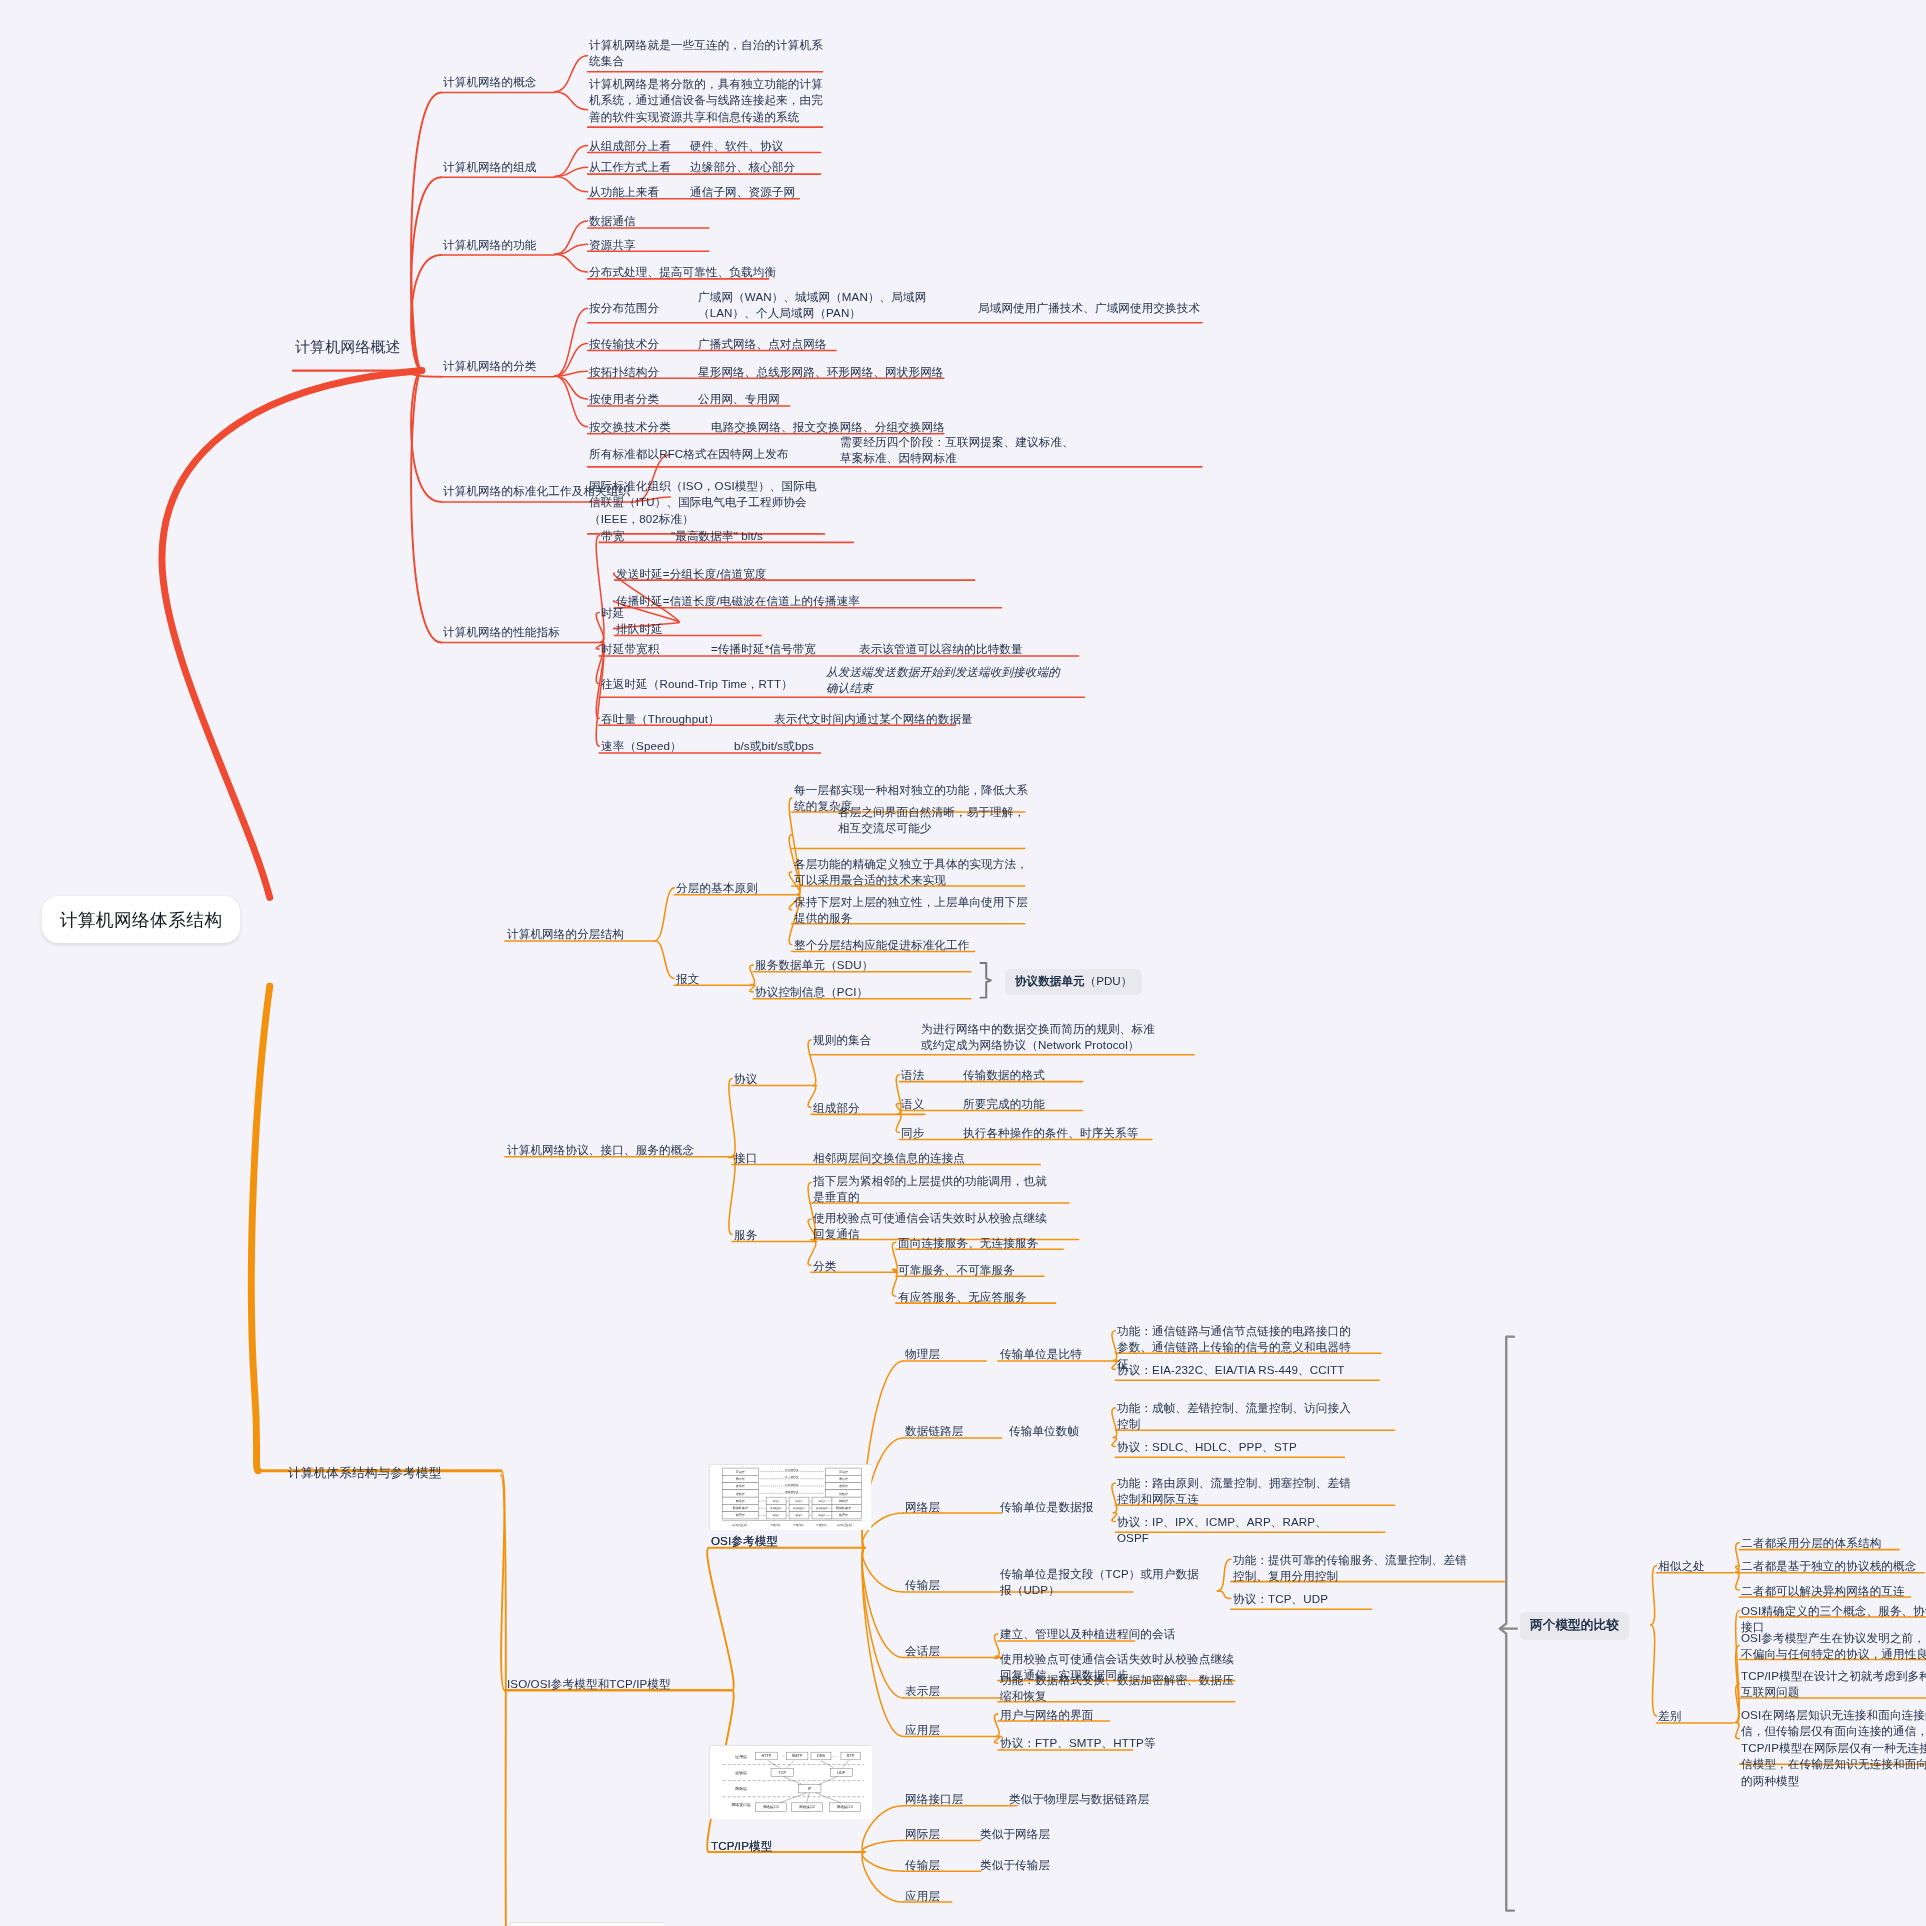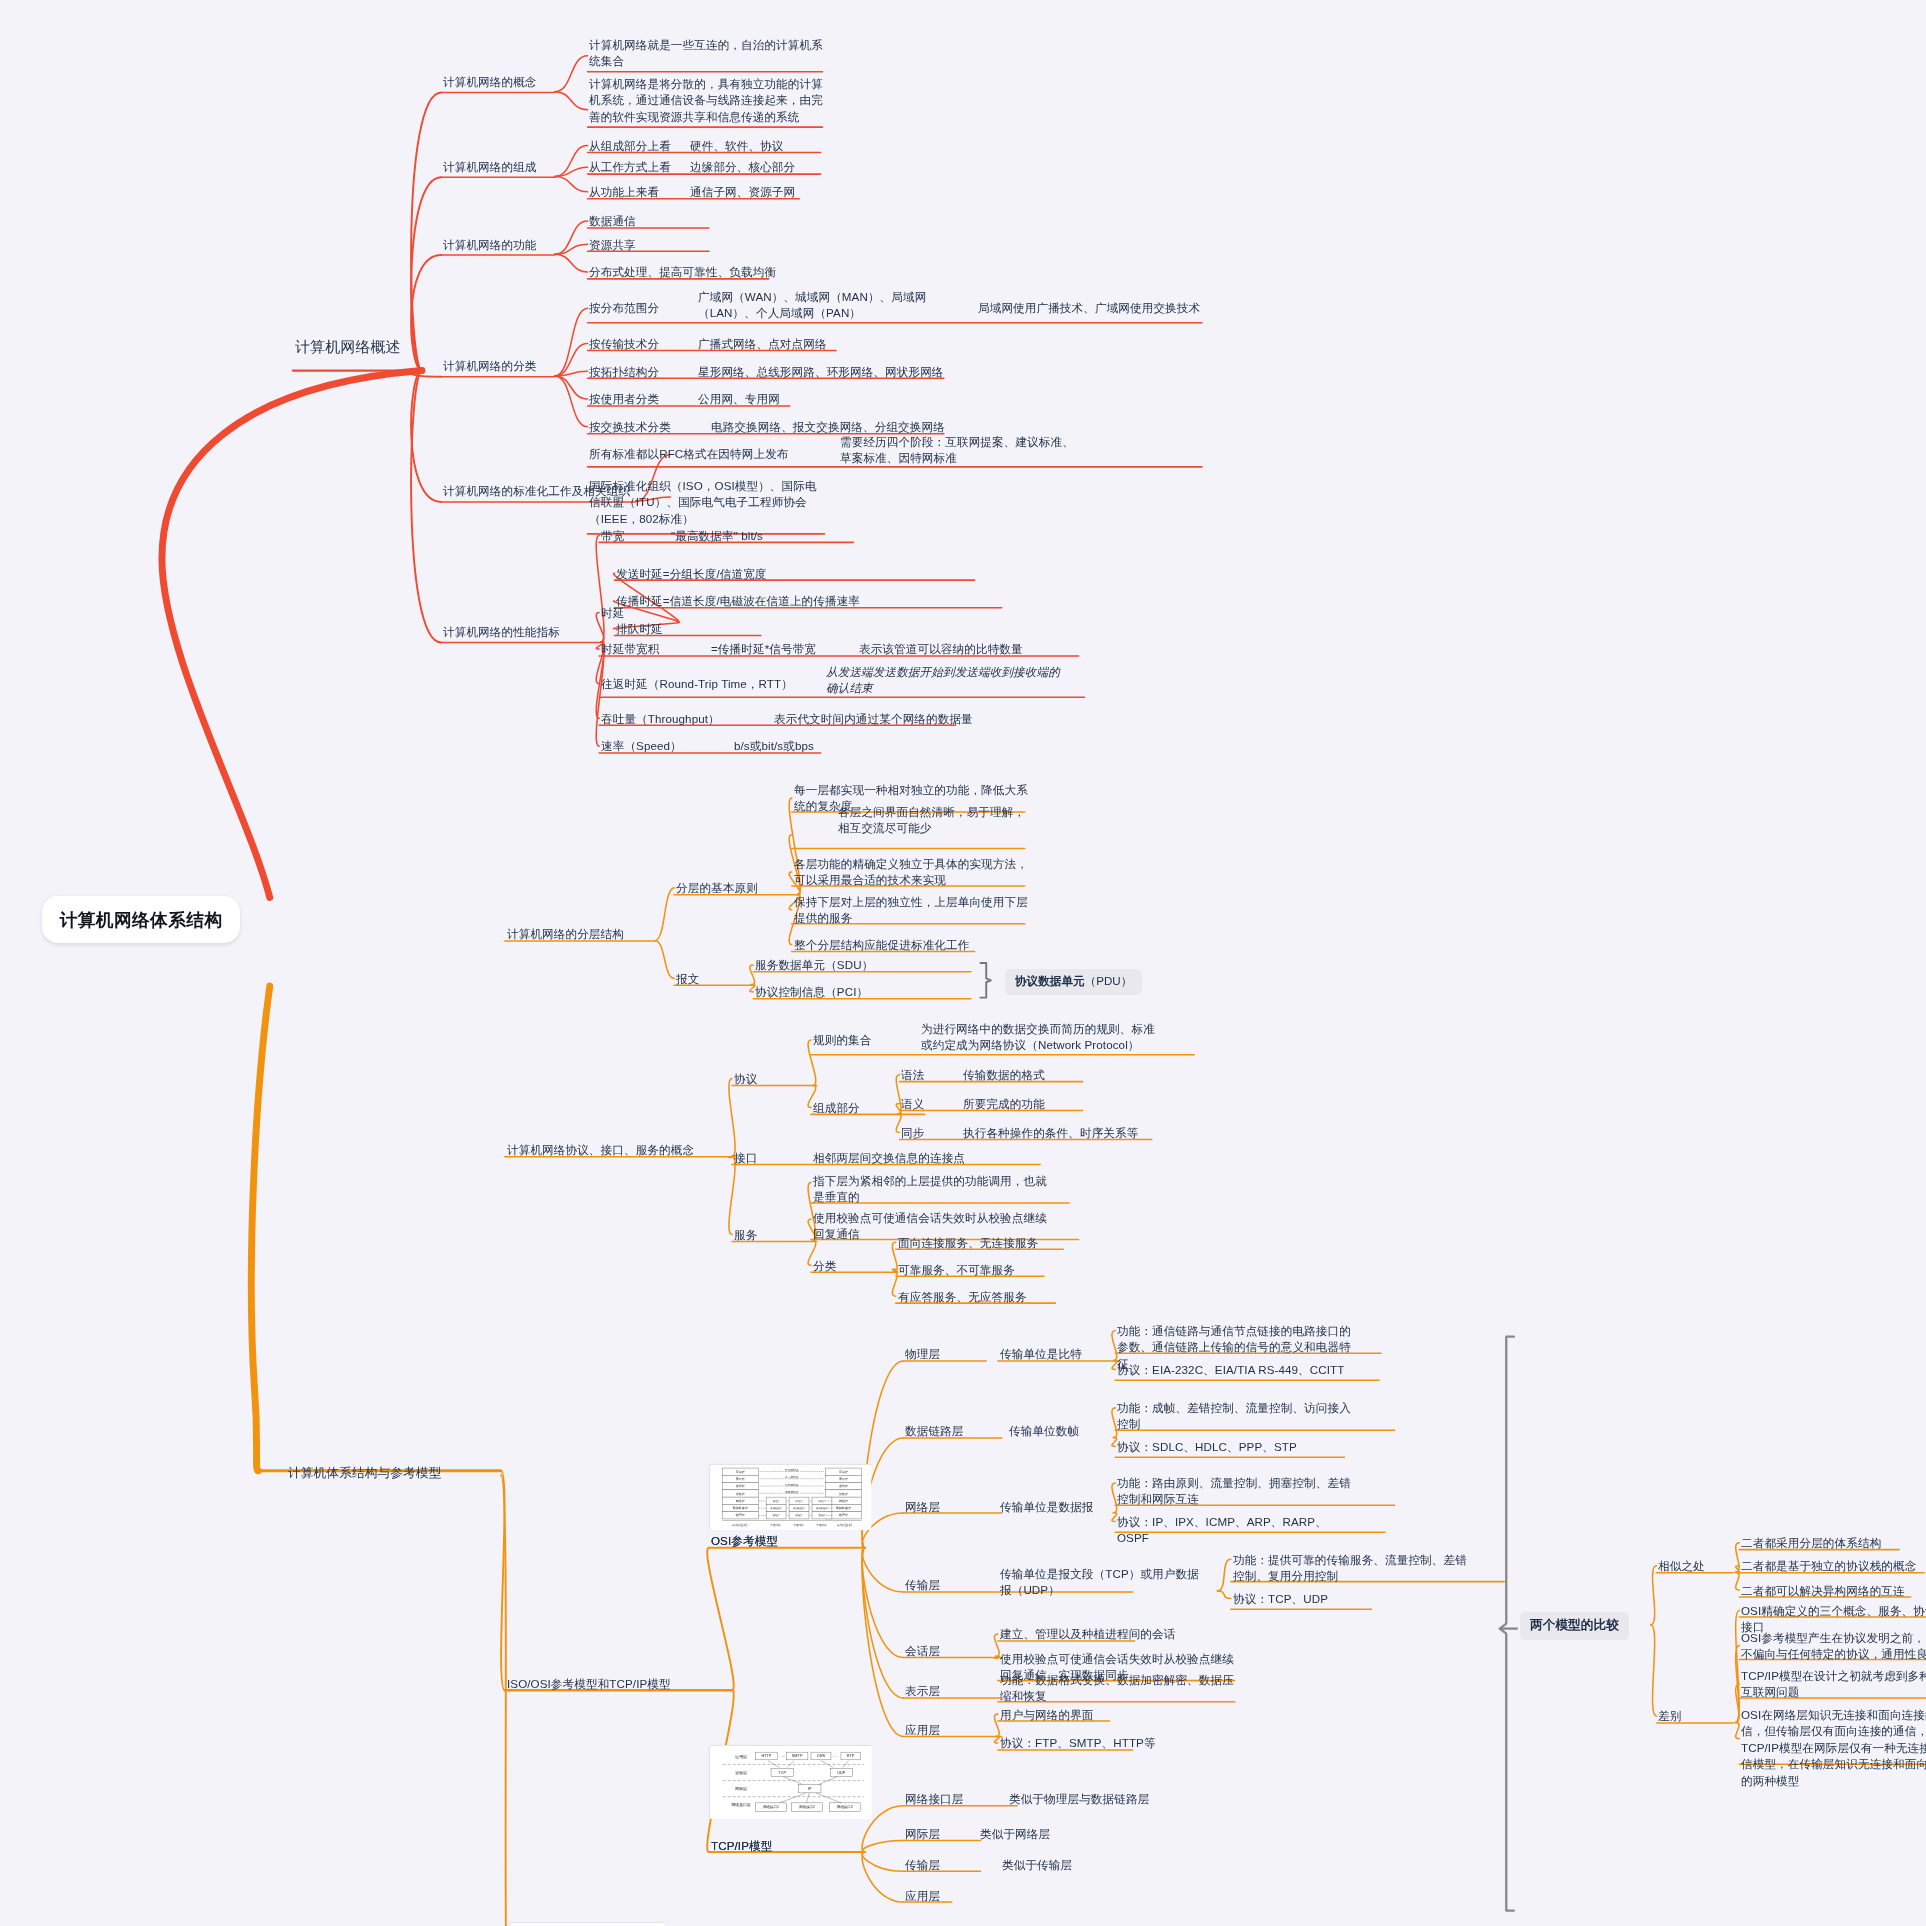--- a/index.html
+++ b/index.html
@@ -22,21 +22,21 @@
     line-height: 1.42;
     color: #22324c;
     white-space: pre-wrap;
     letter-spacing: 0.1px;
   }
   .root {
     position:absolute;
     background:#ffffff;
     border-radius: 16px;
     box-shadow: 0 1.2px 3.9px rgba(0,0,0,.10);
-    font-weight: 700;
+    font-weight: 400;
     font-size: 17.7px;
     color:#12161c;
     padding: 11.6px 17.7px;
     letter-spacing: 0.4px;
     white-space: nowrap;
   }
   .chip {
     position:absolute;
     background:#e9e9ed;
     border-radius: 5.4px;
@@ -353,21 +353,21 @@
       <div class="node" style="left: 1000px; top: 1672px; width: 239px;">功能：数据格式变换、数据加密解密、数据压缩和恢复</div>
       <div class="node" style="left: 905px; top: 1722px; width: 85px;">应用层</div>
       <div class="node" style="left: 1000px; top: 1707px; width: 154px;">用户与网络的界面</div>
       <div class="node" style="left: 1000px; top: 1735px; width: 185px;">协议：FTP、SMTP、HTTP等</div>
       <div class="node" style="left: 711px; top: 1838px; width: 108px;">TCP/IP模型</div>
       <div class="node" style="left: 905px; top: 1791px; width: 100px;">网络接口层</div>
       <div class="node" style="left: 1009px; top: 1791px; width: 177px;">类似于物理层与数据链路层</div>
       <div class="node" style="left: 905px; top: 1826px; width: 100px;">网际层</div>
       <div class="node" style="left: 980px; top: 1826px; width: 116px;">类似于网络层</div>
       <div class="node" style="left: 905px; top: 1857px; width: 100px;">传输层</div>
-      <div class="node" style="left: 980px; top: 1857px; width: 116px; margin-left: 22px;">类似于传输层</div>
+      <div class="node" style="left: 980px; top: 1857px; width: 116px;">类似于传输层</div>
       <div class="node" style="left: 905px; top: 1888px; width: 100px;">应用层</div>
       <div class="chip" style="left: 1520px; top: 1612px; font-weight: 700; font-size: 12.7px;">两个模型的比较</div>
       <div class="node" style="left: 1658px; top: 1558px; width: 77px;">相似之处</div>
       <div class="node" style="left: 1741px; top: 1535px; width: 216px;">二者都采用分层的体系结构</div>
       <div class="node" style="left: 1741px; top: 1558px; width: 216px;">二者都是基于独立的协议栈的概念</div>
       <div class="node" style="left: 1741px; top: 1583px; width: 216px;">二者都可以解决异构网络的互连</div>
       <div class="node" style="left: 1658px; top: 1708px; width: 54px;">差别</div>
       <div class="node" style="left: 1741px; top: 1603px; width: 216px;">OSI精确定义的三个概念、服务、协议和接口</div>
       <div class="node" style="left: 1741px; top: 1630px; width: 216px;">OSI参考模型产生在协议发明之前，因此不偏向与任何特定的协议，通用性良好</div>
       <div class="node" style="left: 1741px; top: 1668px; width: 216px;">TCP/IP模型在设计之初就考虑到多种异构互联网问题</div>

